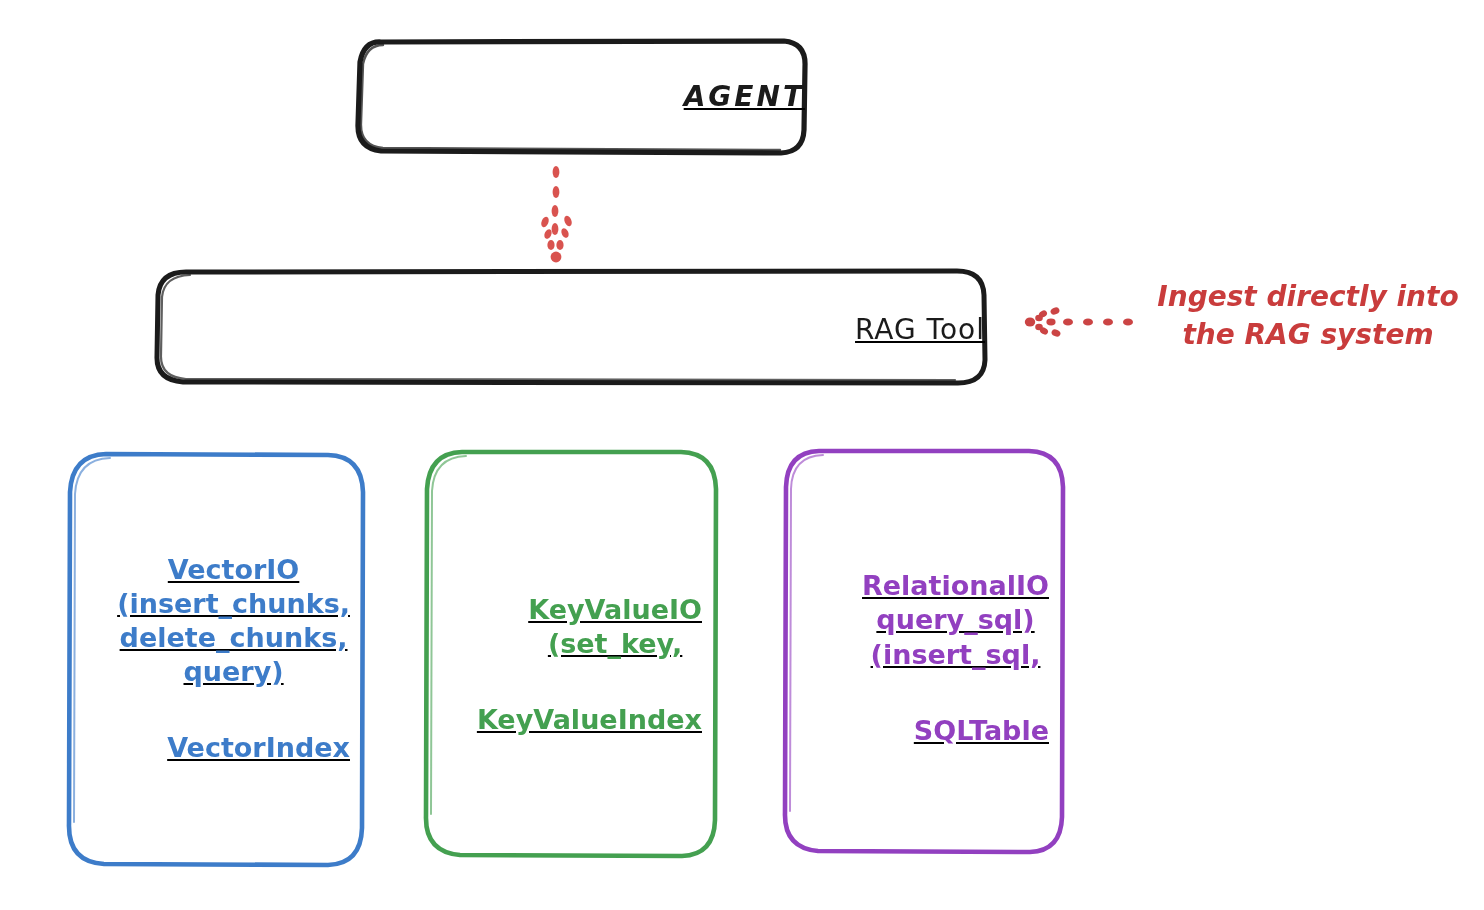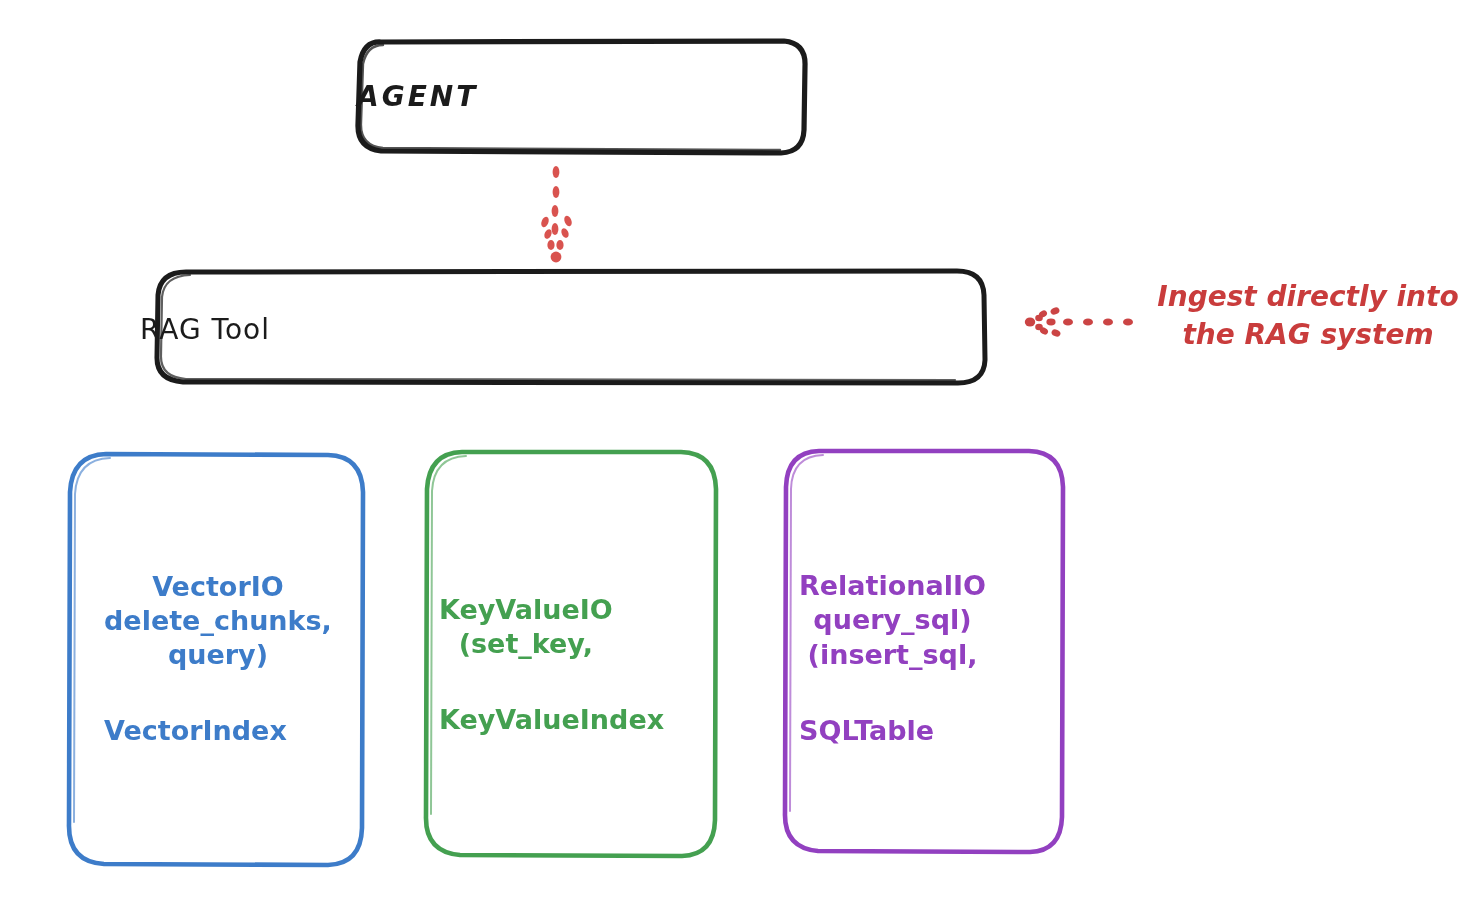--- a/index.html
+++ b/index.html
@@ -19,43 +19,44 @@
     position: absolute;
     left: 0; top: 0;
     width: 1484px;
     height: 910px;
   }
 
   .node {
     position: absolute;
     display: flex;
     flex-direction: column;
-    align-items: flex-start;
+    align-items: flex-end;
     justify-content: center;
     text-align: center;
     box-sizing: border-box;
+    text-decoration: underline;
   }
 
   
   #agent-node {
     left: 357px; top: 40px;
     width: 448px; height: 113px;
   }
   #agent-node .node-label {
     font-family: "DejaVu Sans", sans-serif;
     font-size: 28px;
     font-style: italic;
     font-weight: 600;
     letter-spacing: 3px;
     color: #1b1b1b;
   }
 
   
   #rag-tool-node {
-    left: 140px; top: 270px;
+    left: 156px; top: 270px;
     width: 829px; height: 118px;
   }
   #rag-tool-node .node-label {
     font-size: 28px;
     font-weight: 500;
     letter-spacing: 1px;
     color: #1b1b1b;
   }
 
   
@@ -179,20 +180,21 @@
   <span class="node-label">AGENT</span>
 </div>
 
 <div class="node" id="rag-tool-node">
   <span class="node-label">RAG Tool</span>
 </div>
 
 <div class="node store-node" id="vectorio-node">
   <div class="store-title-block">
     <span class="sig-line">VectorIO</span>
+    <span class="sig-line">(insert_chunks,</span>
     <span class="sig-line">delete_chunks,</span>
     <span class="sig-line">query)</span>
   </div>
   <div class="store-index">VectorIndex</div>
 </div>
 
 <div class="node store-node" id="keyvalueio-node">
   <div class="store-title-block">
     <span class="sig-line">KeyValueIO</span>
     <span class="sig-line">(set_key,</span>

